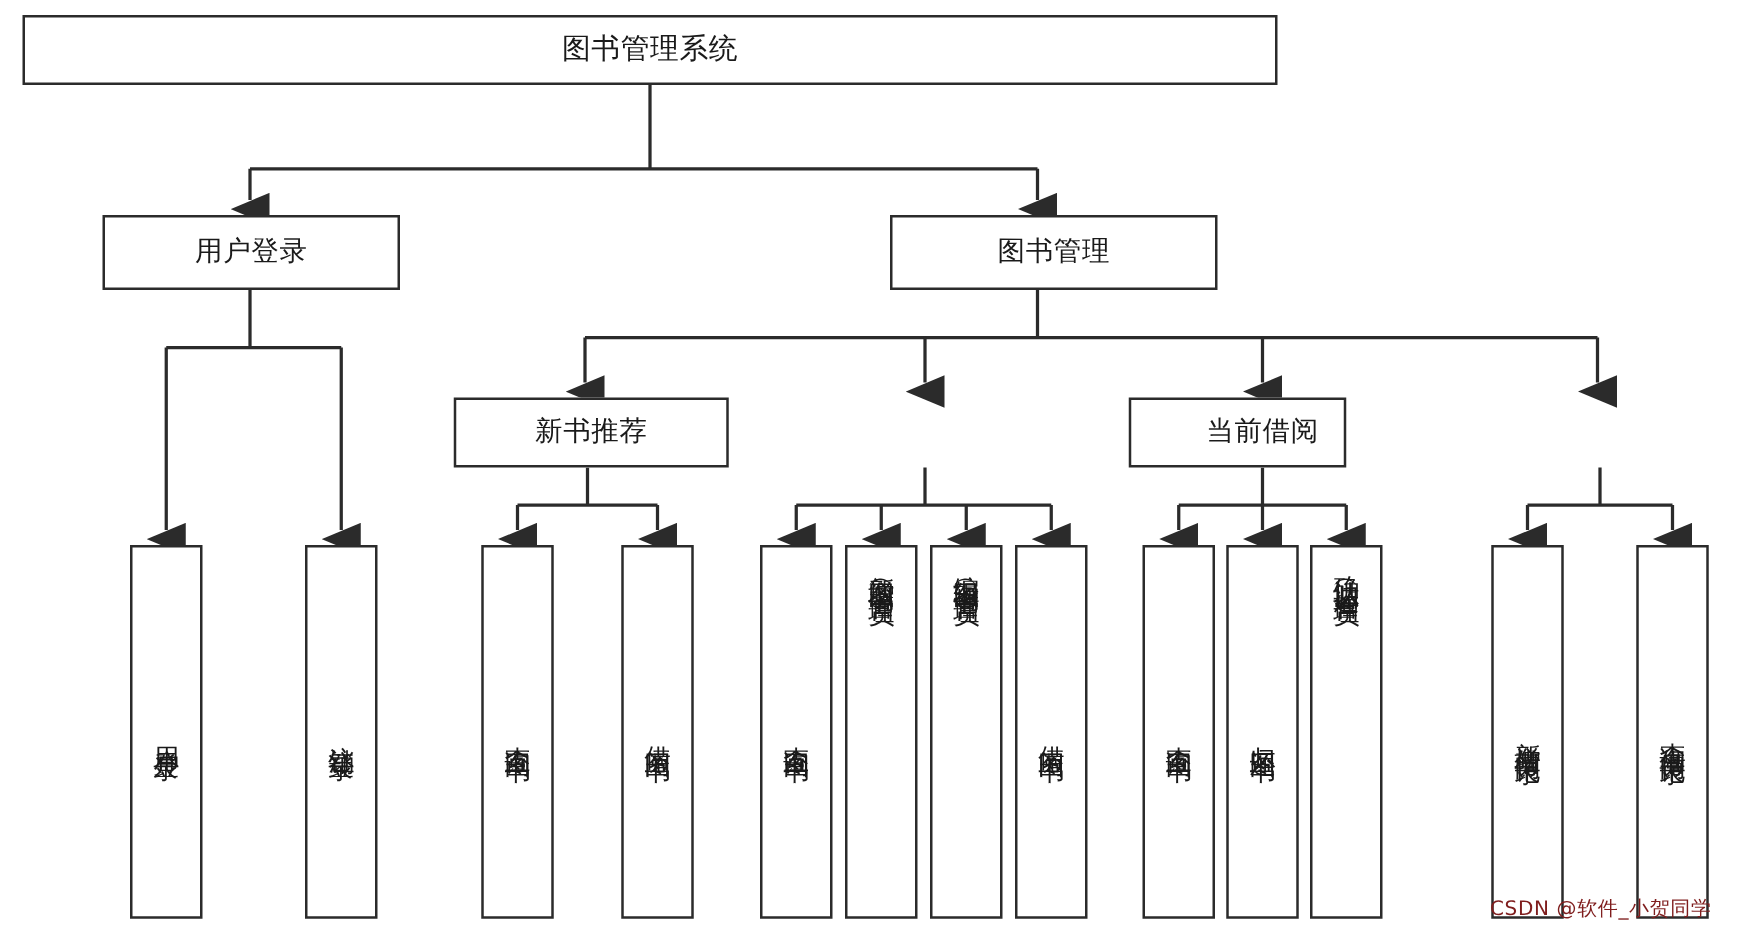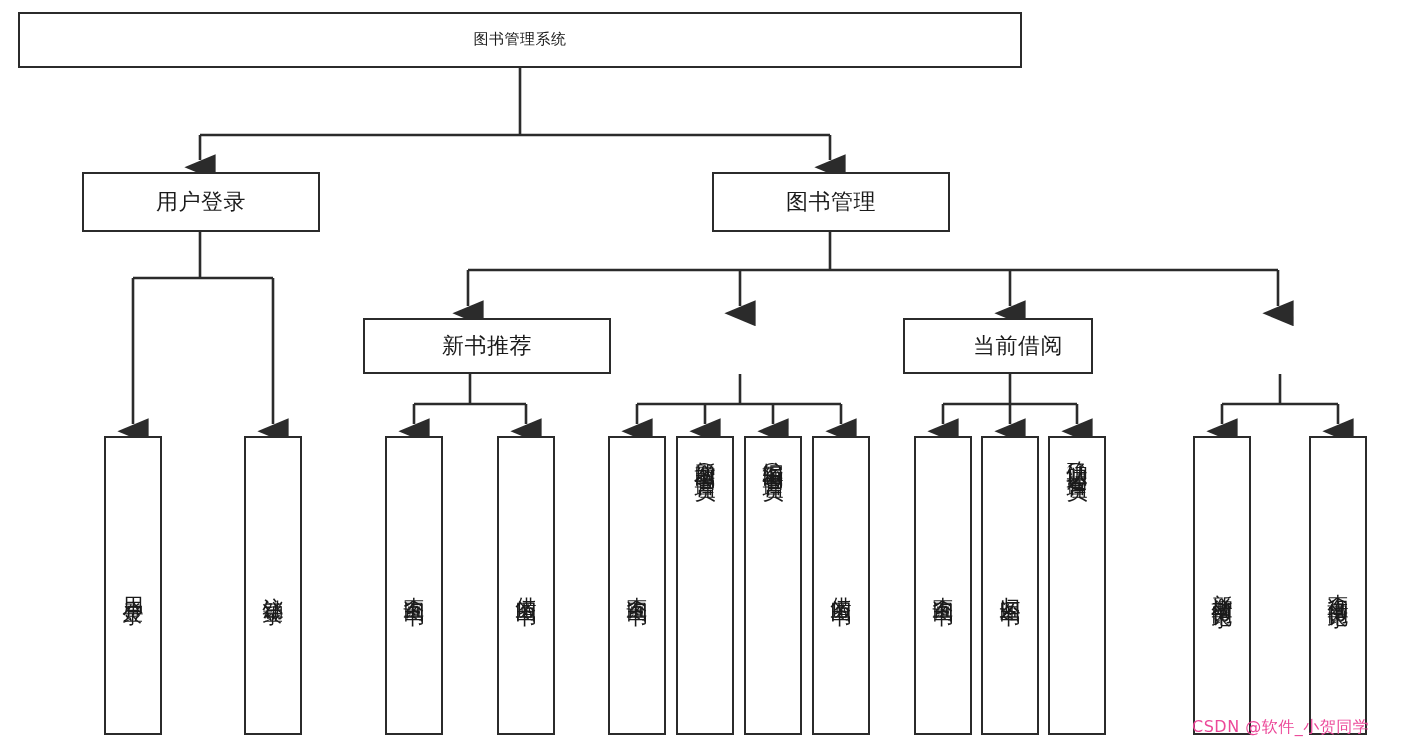--- a/index.html
+++ b/index.html
@@ -41,21 +41,21 @@
     text-align: center;
     line-height: 1.18;
     letter-spacing: 0.5px;
     white-space: nowrap;
   }
   
   .node.h .label {
     font-size: 22px;
   }
   .node.root .label {
-    font-size: 15px;
+    font-size: 23px;
   }
   
   .node.v {
     align-items: flex-start;
     justify-content: center;
     padding-top: 6px;
   }
   .node.v .label {
     writing-mode: vertical-rl;
     text-orientation: upright;
@@ -64,21 +64,21 @@
     letter-spacing: 3px;
     white-space: nowrap;
   }
   .node.v.mid {
     align-items: center;
     padding-top: 0;
   }
   .watermark {
     position: absolute;
     font-size: 16px;
-    color: #ec4899;
+    color: #7f1d1d;
     white-space: nowrap;
     z-index: 5;
     letter-spacing: 0.5px;
   }
 </style>
 </head>
 <body>
 
 <div id="canvas">
 
@@ -132,28 +132,28 @@
     </g>
   </svg>
 
   <div class="node h root" style="left:18px; top:12px; width:1004px; height:56px;">
     <span class="label">图书管理系统</span>
   </div>
 
   <div class="node h" style="left:82px; top:172px; width:238px; height:60px;">
     <span class="label">用户登录</span>
   </div>
-  <div class="node h" style="left:712px; top:172px; width:238px; height:60px;">
+  <div class="node h" style="left:712px; top:172px; width:262px; height:60px;">
     <span class="label">图书管理</span>
   </div>
 
-  <div class="node h" style="left:363px; top:318px; width:248px; height:56px;">
+  <div class="node h" style="left:363px; top:318px; width:220px; height:56px;">
     <span class="label">新书推荐</span>
   </div>
-  <div class="node h" style="left:903px; top:318px; width:190px; height:56px;padding-left:40px;">
+  <div class="node h" style="left:903px; top:318px; width:174px; height:56px;padding-left:40px;">
     <span class="label">当前借阅</span>
   </div>
 
   <div class="node v mid" style="left:104px; top:436px; width:58px; height:299px;">
     <span class="label">用户登录</span>
   </div>
   <div class="node v mid" style="left:244px; top:436px; width:58px; height:299px;">
     <span class="label">注销登录</span>
   </div>
 

